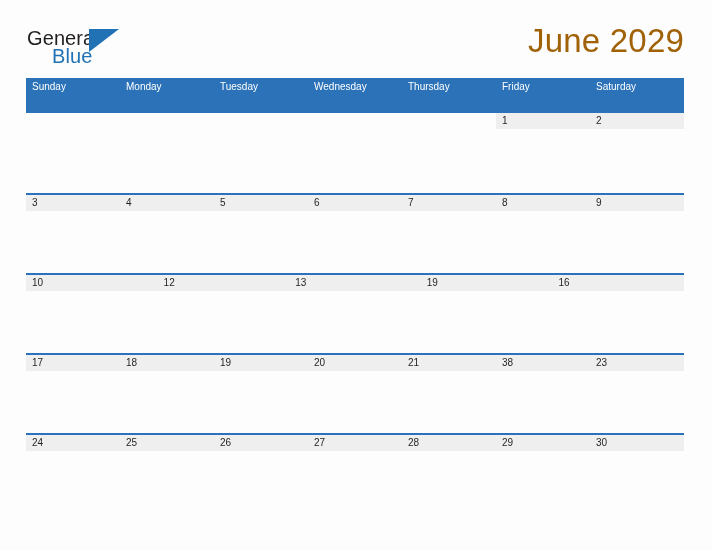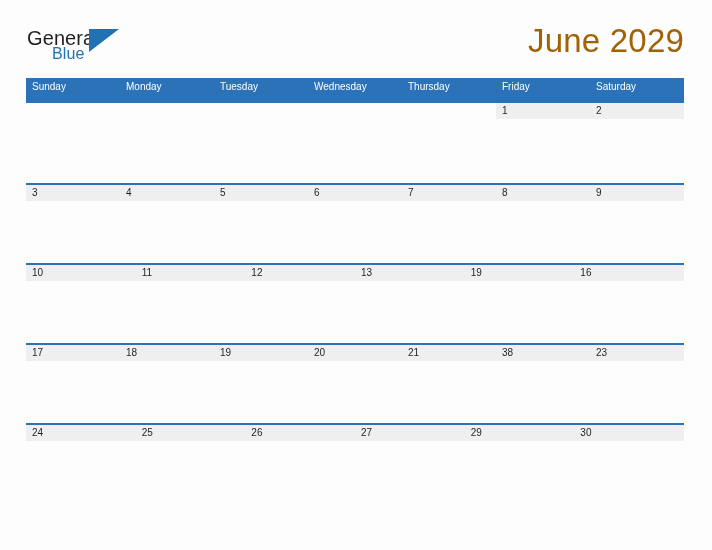--- a/index.html
+++ b/index.html
@@ -41,21 +41,21 @@
     top: 3px;
     font-size: 20px;
     letter-spacing: 0.1px;
     color: #231f20;
     font-family: "Liberation Sans", sans-serif;
   }
   .logo-blue {
     position: absolute;
     left: 26px;
     top: 21px;
-    font-size: 16px;
+    font-size: 20px;
     letter-spacing: 0.1px;
     color: #2171b5;
     font-family: "Liberation Sans", sans-serif;
   }
   .logo-flag {
     position: absolute;
     left: 63px;
     top: 5px;
     width: 30px;
     height: 26px;
@@ -75,21 +75,21 @@
   
   .calendar {
     position: absolute;
     left: 26px;
     top: 78px;
     width: 658px;
   }
   .weekday-row {
     display: flex;
     width: 100%;
-    height: 25px;
+    height: 35px;
     background: #2b72b8;
   }
   .weekday {
     flex: 1 1 0;
     color: #ffffff;
     font-size: 10px;
     line-height: 17px;
     padding-left: 6px;
     box-sizing: border-box;
     font-family: "Liberation Sans", sans-serif;
@@ -230,24 +230,20 @@
         </div>
     </div>
 
     <div class="week-row">
       <div class="day-cell">
           <span class="day-strip"></span>
           <span class="day-num">10</span>
         </div>
       <div class="day-cell">
           <span class="day-strip"></span>
-          <span class="day-num">11</span>
-        </div>
-      <div class="day-cell">
-          <span class="day-strip"></span>
           <span class="day-num">12</span>
         </div>
       <div class="day-cell">
           <span class="day-strip"></span>
           <span class="day-num">13</span>
         </div>
       <div class="day-cell">
           <span class="day-strip"></span>
           <span class="day-num">19</span>
         </div>
@@ -297,20 +293,24 @@
           <span class="day-strip"></span>
           <span class="day-num">25</span>
         </div>
       <div class="day-cell">
           <span class="day-strip"></span>
           <span class="day-num">26</span>
         </div>
       <div class="day-cell">
           <span class="day-strip"></span>
           <span class="day-num">27</span>
+        </div>
+      <div class="day-cell">
+          <span class="day-strip"></span>
+          <span class="day-num">28</span>
         </div>
       <div class="day-cell">
           <span class="day-strip"></span>
           <span class="day-num">29</span>
         </div>
       <div class="day-cell">
           <span class="day-strip"></span>
           <span class="day-num">30</span>
         </div>
     </div>

